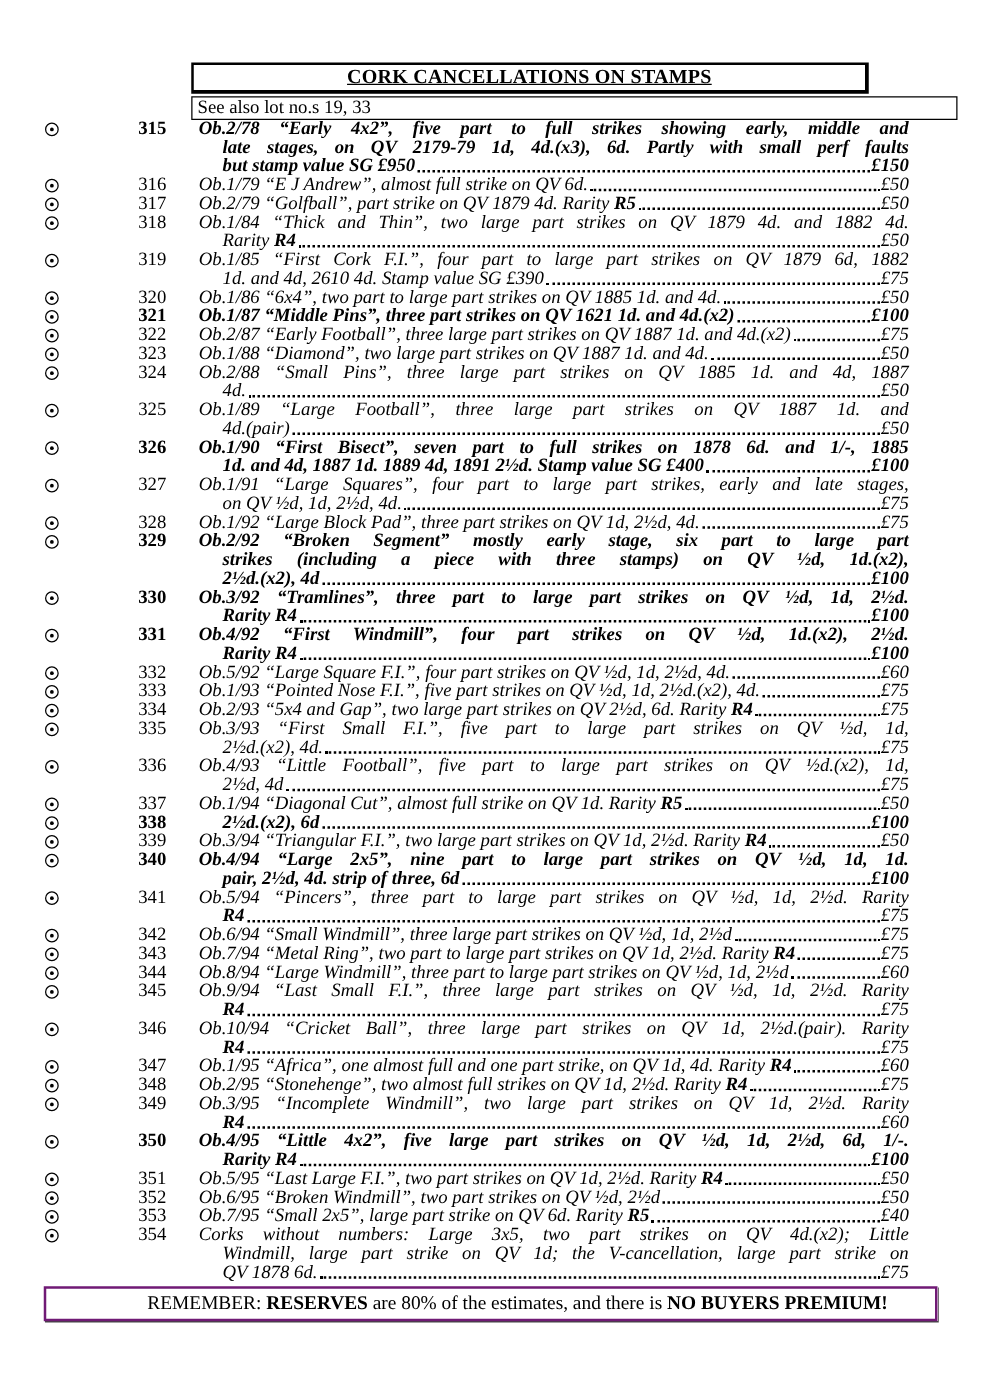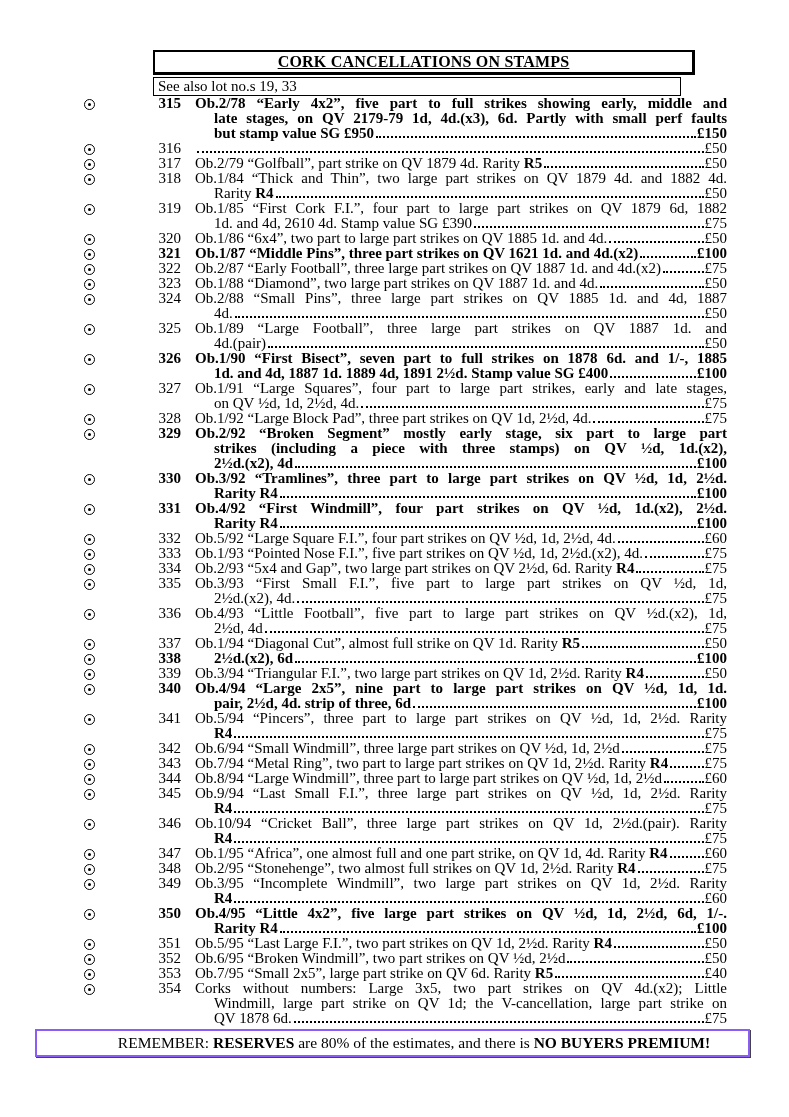--- a/index.html
+++ b/index.html
@@ -12,59 +12,59 @@
   .page { padding-top: 50px; }
 
   .hdr-box {
     margin-left: 153px; width: 542px; box-sizing: border-box;
     border: 2px solid #000; border-right-width: 3px; border-bottom-width: 3px;
     text-align: center; font-weight: bold; font-size: 16px; line-height: 20px;
   }
   .hdr-box .title-text { text-decoration: underline; letter-spacing: 0.2px; }
 
   .see-box {
-    margin-left: 153px; width: 528px; box-sizing: border-box;
+    margin-left: 153px; width: 613px; box-sizing: border-box;
     border: 1.5px solid #000; margin-top: 2px;
     font-size: 15px; line-height: 17px; padding-left: 4px;
   }
 
   .lot-list { font-size: 15px; line-height: 15px; padding-right: 62px; }
 
-  .lot-row { display: flex; align-items: flex-start; padding-left: 48px; }
+  .lot-row { display: flex; align-items: flex-start; }
   .lot-row.bold { font-weight: bold; }
 
   .sym { flex: 0 0 56px; box-sizing: border-box; padding-left: 36px; }
   .odot {
     display: inline-block; width: 9px; height: 9px;
     border: 1.3px solid #000; border-radius: 50%;
     position: relative; top: 1.5px;
   }
   .odot::after {
     content: ""; position: absolute; left: 50%; top: 50%;
     width: 3px; height: 3px; margin: -1.5px 0 0 -1.5px;
     background: #000; border-radius: 50%;
   }
   .bold .odot { border-width: 1.8px; }
 
   .num { flex: 0 0 77px; text-align: right; }
-  .desc { flex: 1 1 auto; margin-left: 14px; min-width: 0; }
+  .desc { flex: 1 1 auto; margin-left: 26px; min-width: 0; font-style: italic; }
 
   .line.just { text-align: justify; text-align-last: justify; text-justify: inter-word; }
   .line.cont { padding-left: 19px; }
   .line.last { display: flex; align-items: baseline; }
   .line.last .txt { white-space: nowrap; }
   .dots {
     flex: 1 1 auto; min-width: 6px; align-self: flex-end;
     border-bottom: 2px dotted #000; margin: 0 1px 3px 2px;
   }
   .price { white-space: nowrap; }
 
   .footer-box {
     margin: 3px 0 0 35px; width: 715px; box-sizing: border-box;
-    border: 2px solid #8b5cf6; box-shadow: 1px 1px 0 #444;
+    border: 2px solid #701a75; box-shadow: 1px 1px 0 #444;
     text-align: center; font-size: 15.5px; line-height: 24px; padding-left: 43px;
   }
 </style>
 </head>
 <body>
 
 <div class="page">
 
   <div class="hdr-box">
     <span class="title-text">CORK CANCELLATIONS ON STAMPS</span>
@@ -86,20 +86,21 @@
             <span class="dots"></span>
             <span class="price">£150</span>
           </div>
         </div>
       </div>
       <div class="lot-row">
         <span class="sym"><span class="odot"></span></span>
         <span class="num">316</span>
         <div class="desc">
           <div class="line last">
+            <span class="txt">Ob.1/79 “E J Andrew”, almost full strike on QV 6d.</span>
             <span class="dots"></span>
             <span class="price">£50</span>
           </div>
         </div>
       </div>
       <div class="lot-row">
         <span class="sym"><span class="odot"></span></span>
         <span class="num">317</span>
         <div class="desc">
           <div class="line last">

